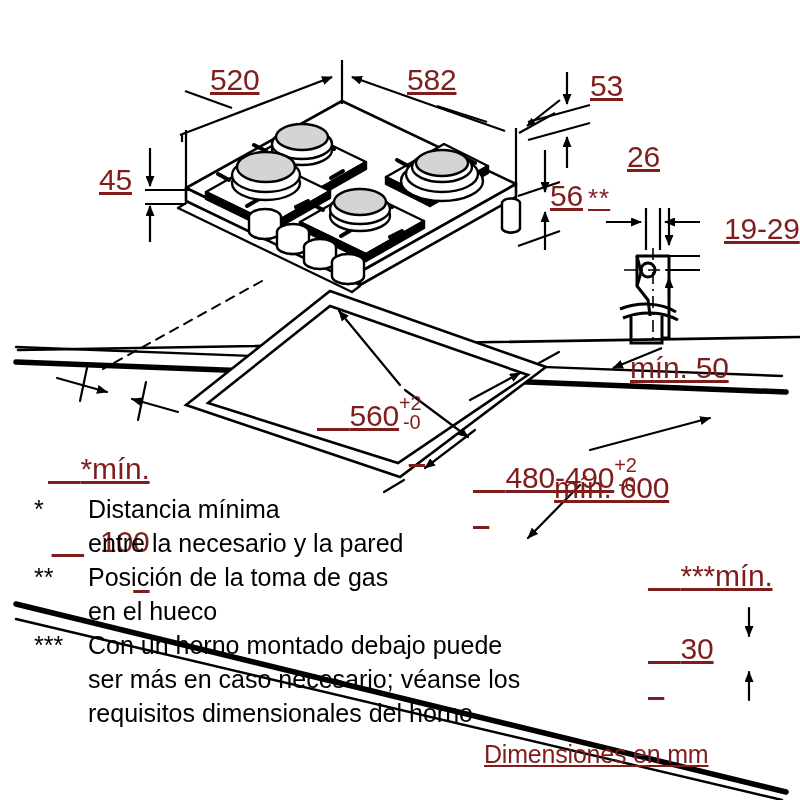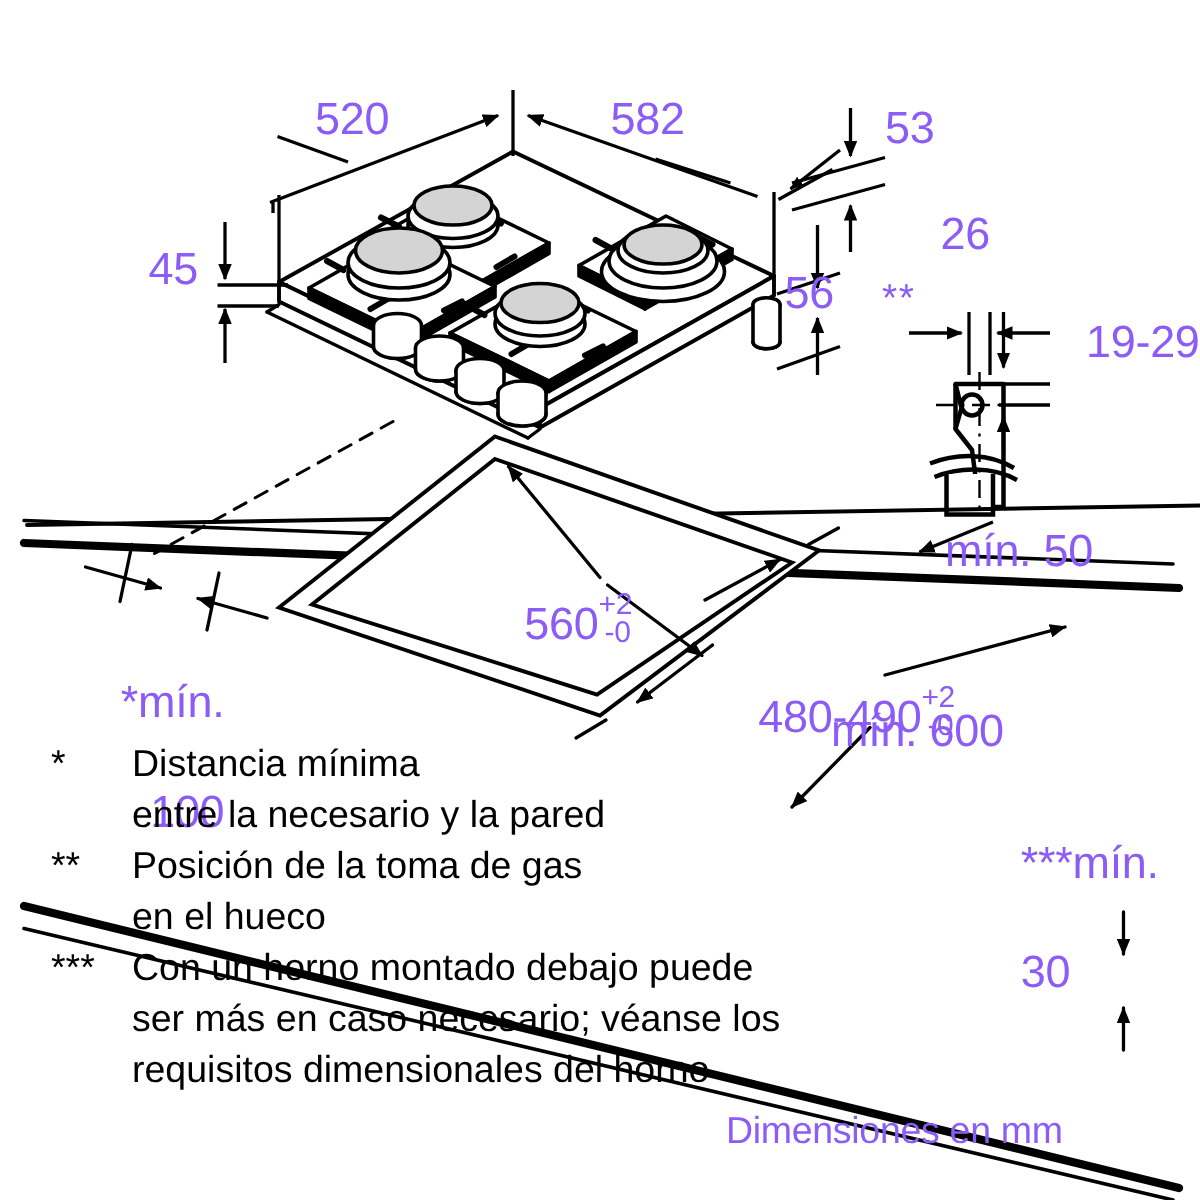--- a/index.html
+++ b/index.html
@@ -9,24 +9,25 @@
     font-family:"Liberation Sans","DejaVu Sans",sans-serif;
     color:#000;
   }
   #sheet{position:relative;width:800px;height:800px;background:#fff;}
   svg#drawing{position:absolute;left:0;top:0;width:800px;height:800px;}
 
   
   .lbl{
     position:absolute;
     font-family:"Liberation Sans","DejaVu Sans",sans-serif;
-    color:#8b5cf6;
+    color:#7f1d1d;
     white-space:pre;
     line-height:1.18;
     letter-spacing:-0.2px;
+    text-decoration:underline;
   }
   .dim{font-size:30px;}
   .tol{
     position:relative;
     display:inline-block;
     width:26px;
     height:30px;
     vertical-align:baseline;
   }
   .tol span{position:absolute;left:0;font-size:20px;line-height:1;}
@@ -281,21 +282,21 @@
   </svg>
 
   <div class="lbl dim" style="left:210px;top:62px;">520</div>
 
   <div class="lbl dim" style="left:407px;top:62px;">582</div>
 
   <div class="lbl dim" style="left:99px;top:162px;">45</div>
 
   <div class="lbl dim" style="left:590px;top:68px;">53</div>
 
-  <div class="lbl dim" style="left:523px;top:178px;">56</div>
+  <div class="lbl dim" style="left:550px;top:178px;">56</div>
 
   <div class="lbl dim" style="left:627px;top:139px;">26</div>
 
   <div class="lbl dim" style="left:588px;top:183px;font-size:26px;letter-spacing:1px;">**</div>
 
   <div class="lbl dim" style="left:700px;top:211px;margin-left:24px;">19-29</div>
 
   <div class="lbl dim" style="left:630px;top:350px;">mín. 50</div>
 
   <div class="lbl dim" style="left:317px;top:361px;text-align:right;">

